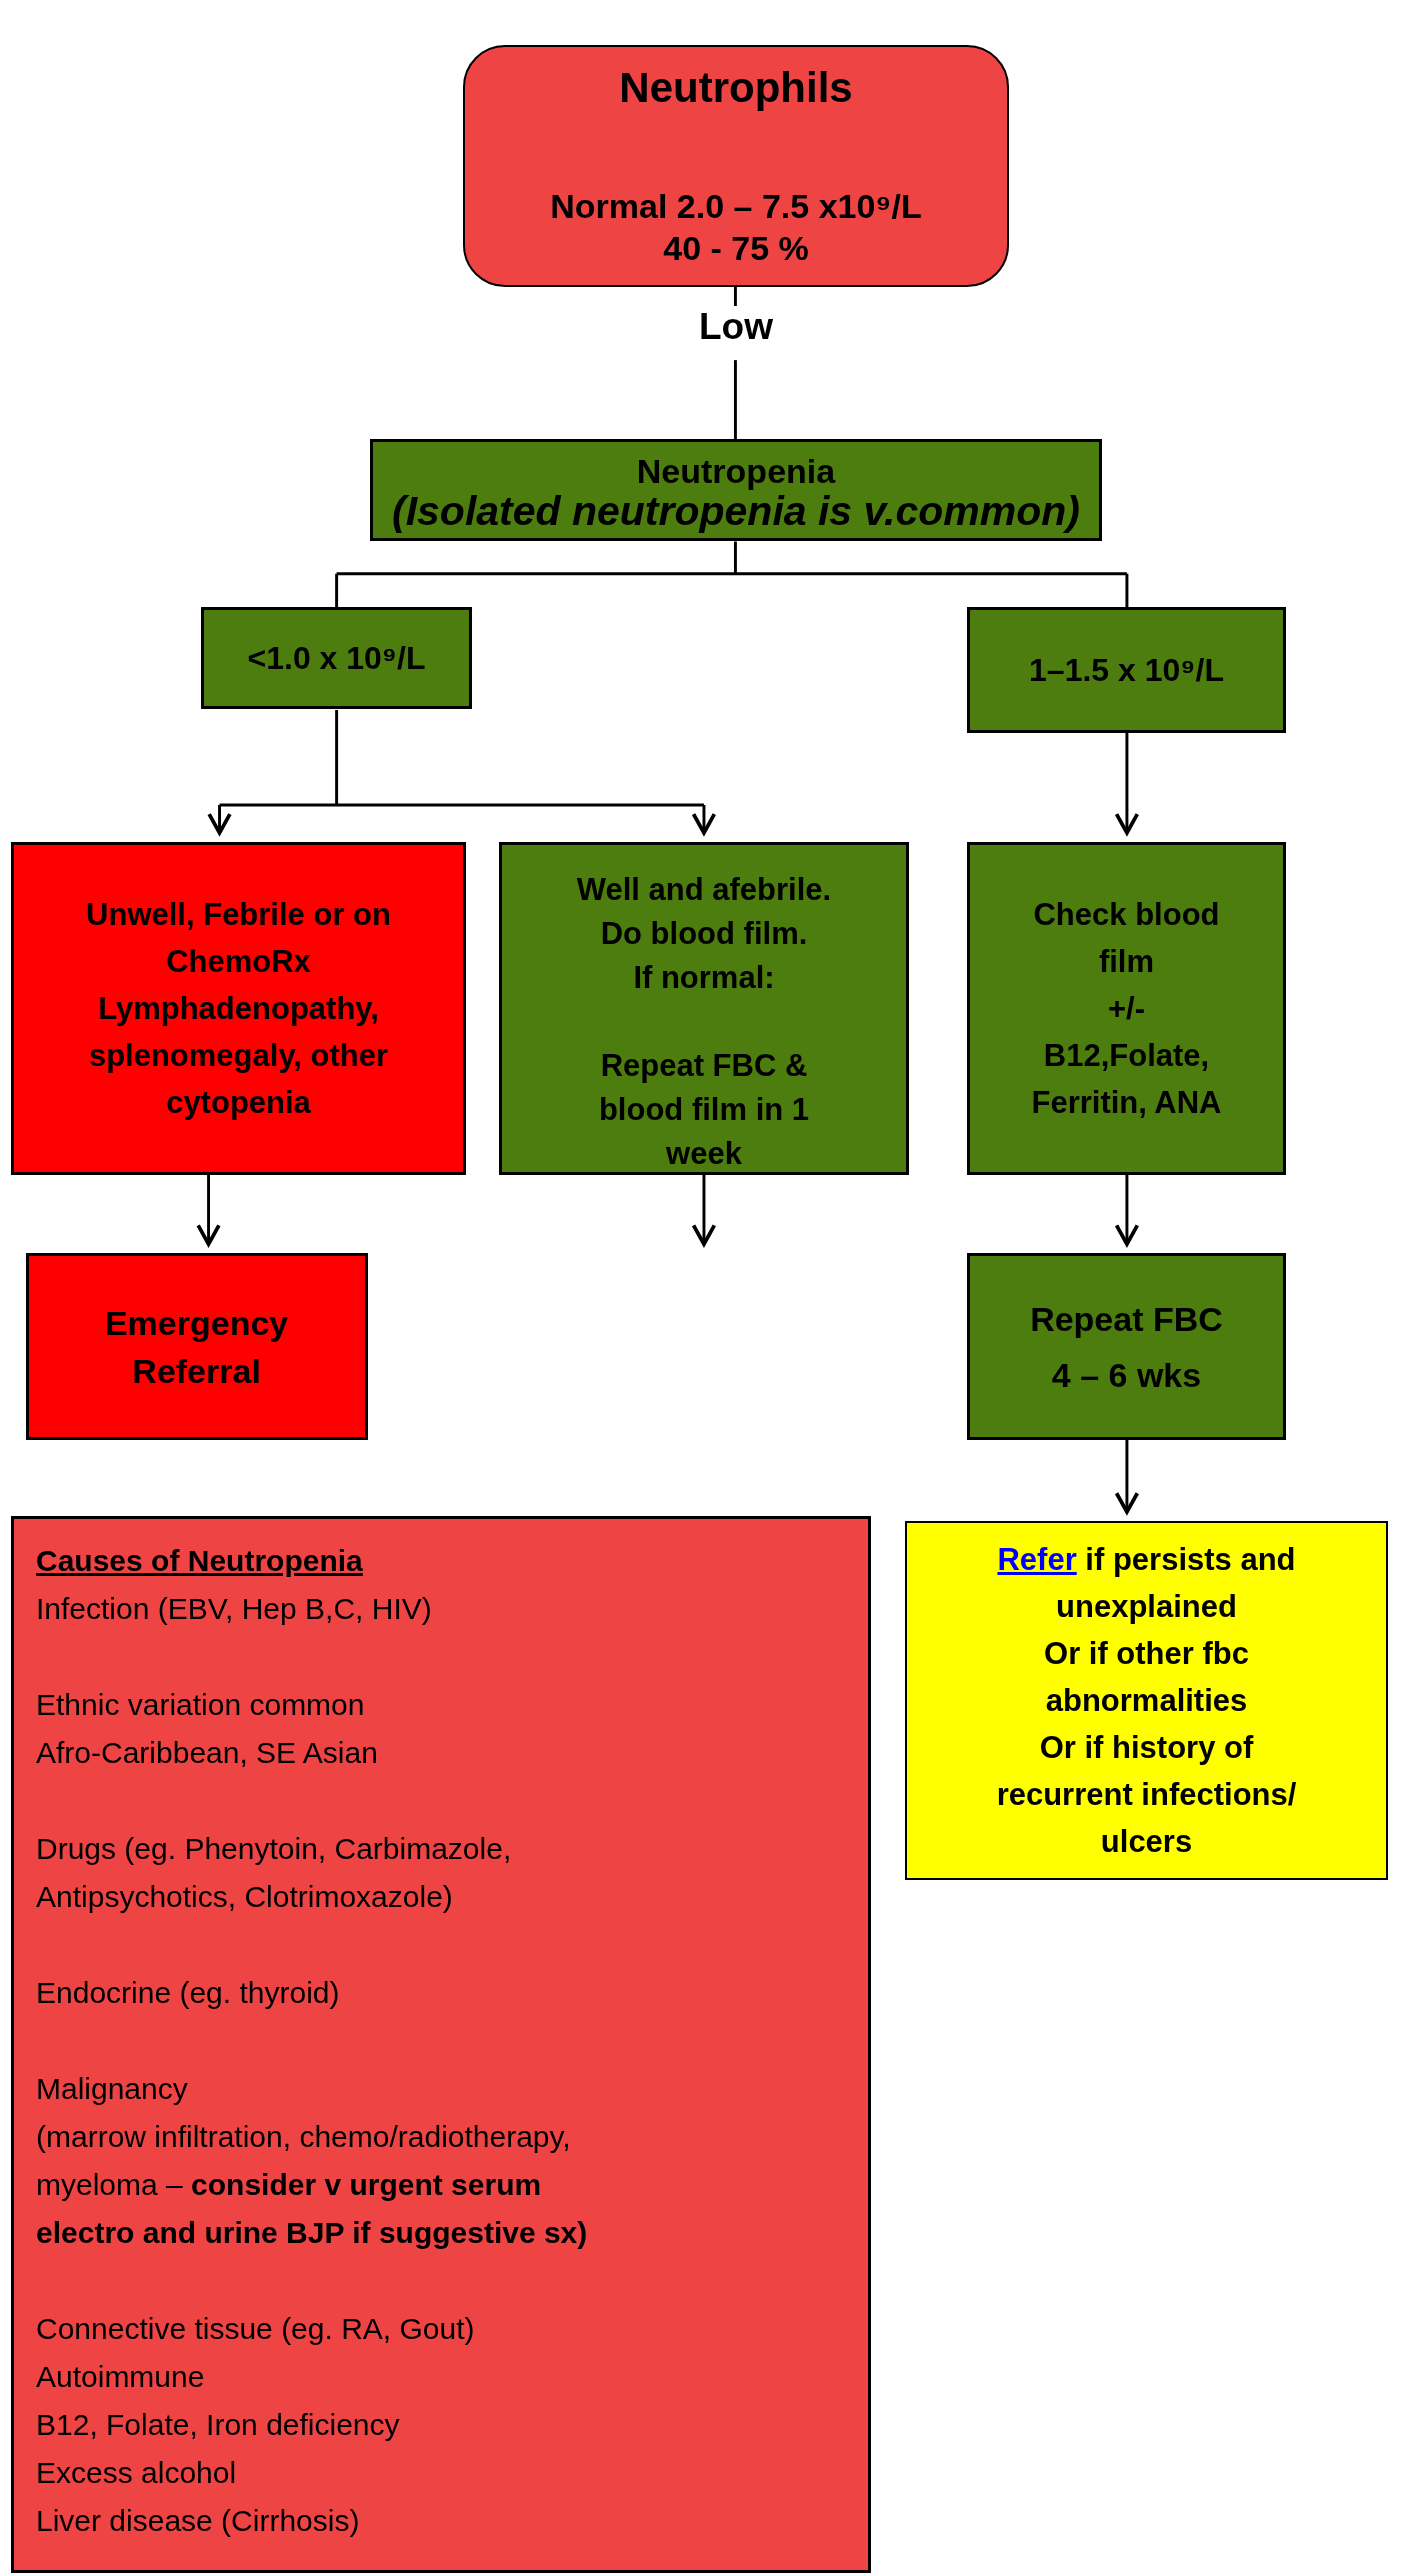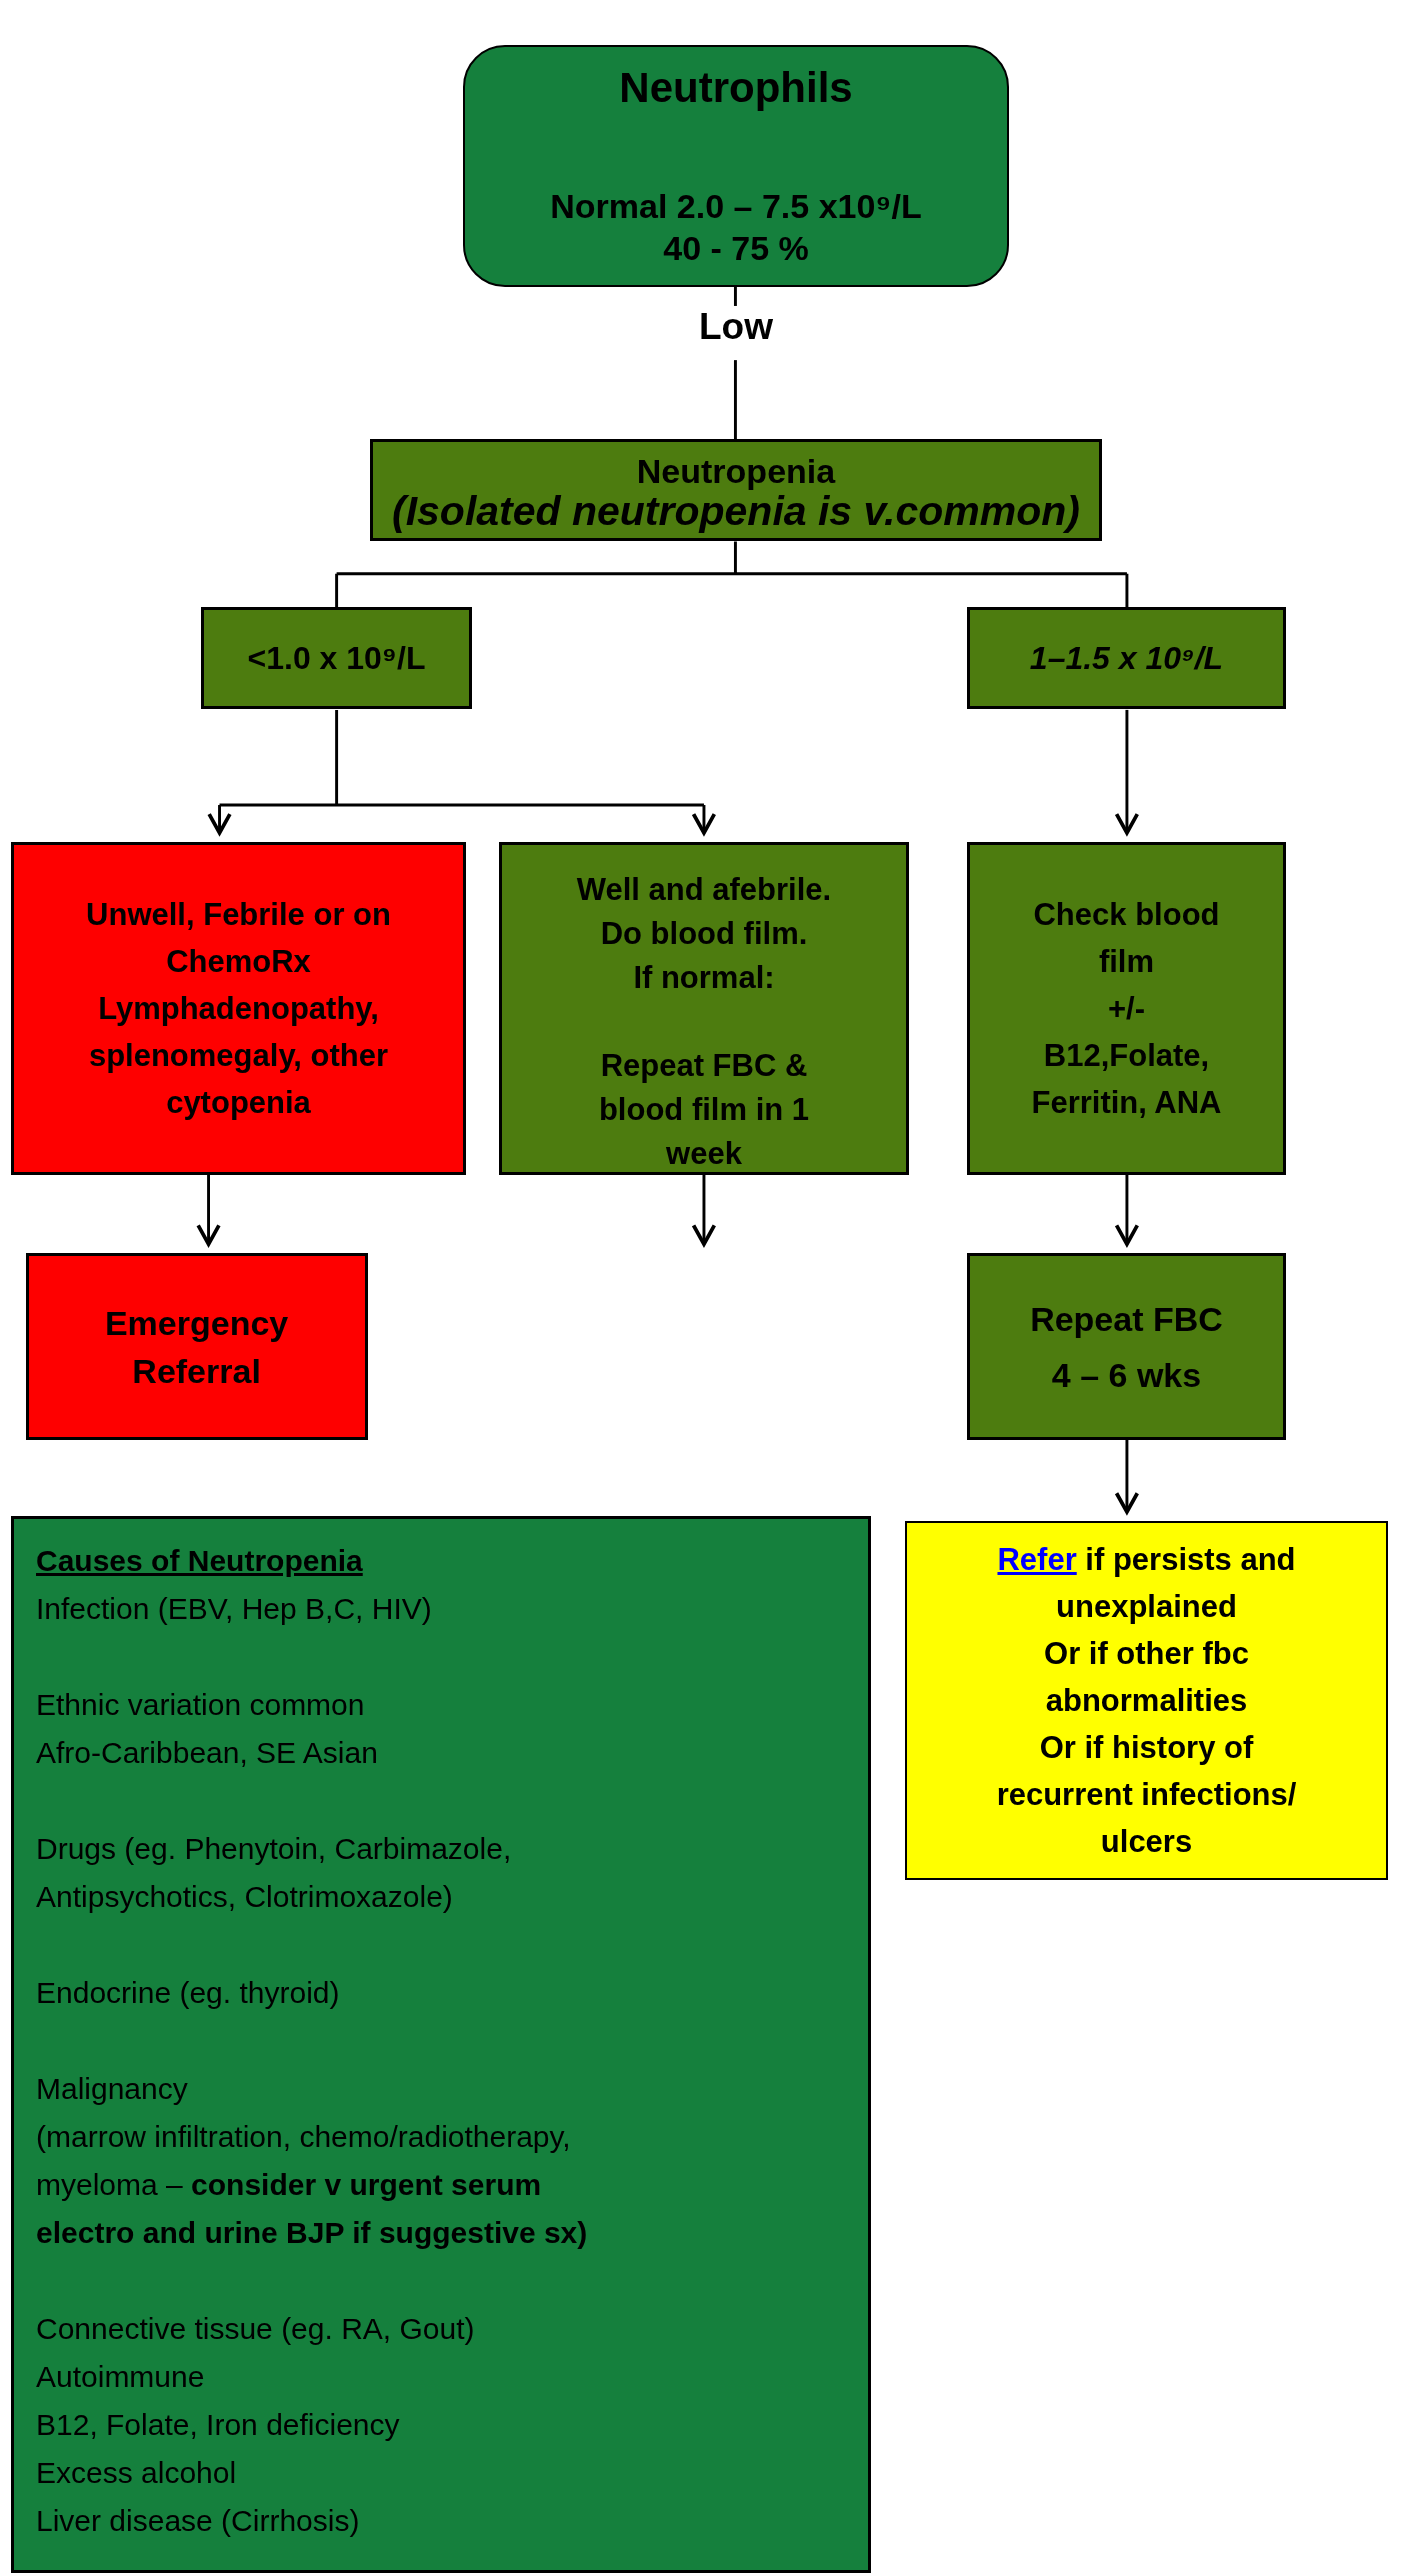--- a/index.html
+++ b/index.html
@@ -6,21 +6,21 @@
   #canvas{
     position:relative;width:1405px;height:2576px;background:#ffffff;
     font-family:"Liberation Sans",sans-serif;color:#000;overflow:hidden;
   }
   #connectors{position:absolute;left:0;top:0;width:1405px;height:2576px;z-index:0;}
   .node{
     position:absolute;box-sizing:border-box;border:3.7px solid #000;z-index:1;
     display:flex;flex-direction:column;align-items:center;justify-content:center;
     text-align:center;font-weight:700;
   }
-  .green{background:#15803d;}
+  .green{background:#ef4444;}
   .blue{background:#4d7c0f;}
   .red{background:#fe0000;}
   .yellow{background:#ffff00;}
 
   .seg-link{color:#0000ff;text-decoration:underline;cursor:pointer;}
   .seg-bold{font-weight:700;}
   .seg-heading{font-weight:700;text-decoration:underline;}
 
   
   #neutrophils-box{
@@ -33,21 +33,21 @@
   #low-label{
     position:absolute;left:626px;top:304px;width:220px;z-index:1;
     text-align:center;font-weight:700;font-size:37px;line-height:45px;
   }
 
   #neutropenia-box{left:370px;top:439px;width:732px;height:102px;padding:4.4px;}
   #neutropenia-title{font-size:34px;line-height:41px;}
   #neutropenia-subtitle{font-size:41px;line-height:38px;font-style:italic;}
 
   #threshold-under-1-box{left:201px;top:607px;width:271px;height:102px;font-size:32px;}
-  #threshold-1-to-1-5-box{left:967px;top:607px;width:319px;height:102px;font-size:32px;font-style:italic;}
+  #threshold-1-to-1-5-box{left:967px;top:607px;width:319px;height:126px;font-size:32px;}
 
   #unwell-criteria-box{left:11px;top:842px;width:455px;height:333px;font-size:31px;}
   #unwell-criteria-box .line{line-height:47px;}
   #well-afebrile-box{left:499px;top:842px;width:410px;height:333px;font-size:31px;justify-content:flex-start;padding-top:23px;}
   #well-afebrile-box .line{line-height:44px;}
   #check-blood-film-box{left:967px;top:842px;width:319px;height:333px;font-size:31px;}
   #check-blood-film-box .line{line-height:47px;}
 
   #emergency-referral-box{left:25.6px;top:1253px;width:342px;height:187px;font-size:34px;}
   #emergency-referral-box .line{line-height:48px;}

